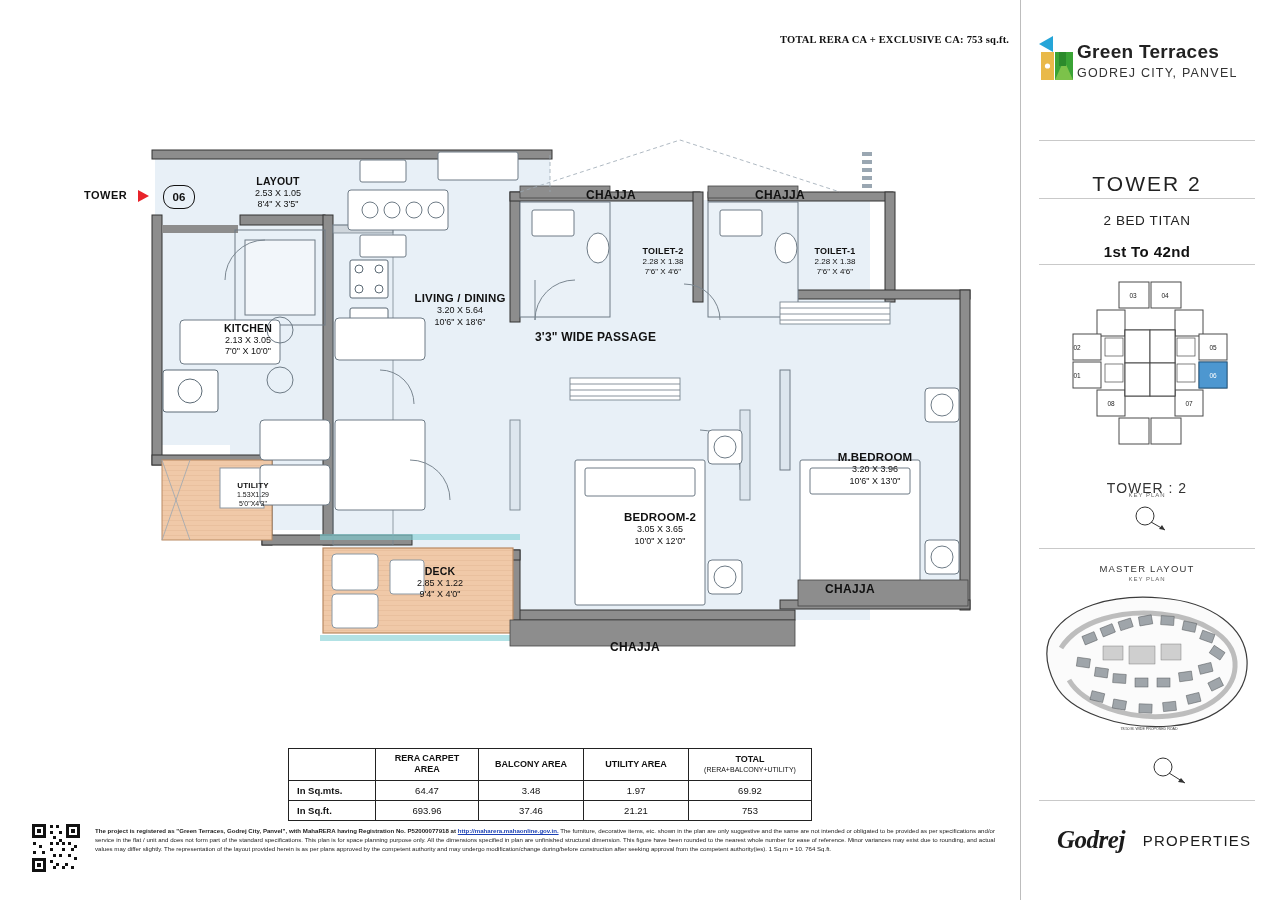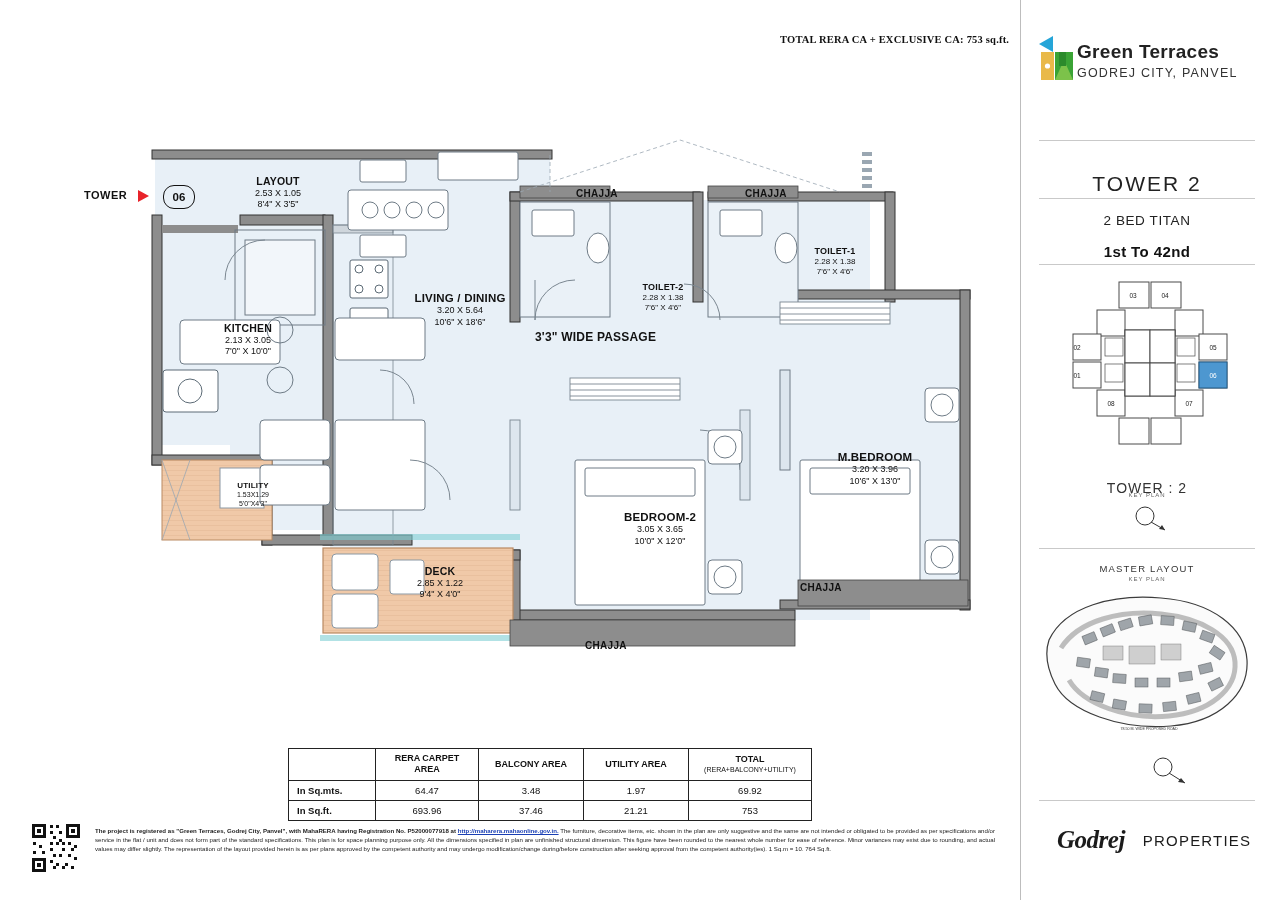--- a/index.html
+++ b/index.html
@@ -49,21 +49,21 @@
   .entry-badge{position:absolute;left:163px;top:185px;width:30px;height:22px;border:1.4px solid #111;border-radius:11px;display:flex;align-items:center;justify-content:center;font-size:11.5px;font-weight:bold;color:#111;}
 
   .rm{position:absolute;text-align:center;line-height:1.25;color:#111;}
   .rm .n{font-size:10.5px;font-weight:bold;letter-spacing:.2px;}
   .rm .d{font-size:9px;}
   .rm .d2{font-size:9px;}
   .rm.big .n{font-size:11.5px;}
   .rm.small .n{font-size:8px;}
   .rm.small .d,.rm.small .d2{font-size:7px;}
 
-  .chajja{position:absolute;font-size:10px;font-weight:bold;letter-spacing:.3px;color:#111;}
+  .chajja{position:absolute;text-align:center;font-size:12px;font-weight:bold;letter-spacing:.3px;color:#111;}
   .passage{position:absolute;font-size:12px;font-weight:bold;letter-spacing:.2px;color:#111;}
 
   
   .tbl{position:absolute;left:288px;top:748px;border-collapse:collapse;}
   .tbl td,.tbl th{border:1px solid #222;font-size:9.5px;color:#111;text-align:center;padding:4px 6px;}
   .tbl th{font-weight:bold;font-size:9px;line-height:1.25;}
   .tbl td.rowhead{font-weight:bold;text-align:left;padding-left:8px;}
   .c0{width:74px;}.c1{width:90px;}.c2{width:92px;}.c3{width:92px;}.c4{width:110px;}
   .thsub{font-weight:normal;font-size:7px;display:block;}
 
@@ -291,21 +291,21 @@
     <div class="d">3.05 X 3.65</div>
     <div class="d2">10'0" X 12'0"</div>
   </div>
 
   <div class="rm big" style="left:805px;top:450px;width:140px;">
     <div class="n">M.BEDROOM</div>
     <div class="d">3.20 X 3.96</div>
     <div class="d2">10'6" X 13'0"</div>
   </div>
 
-  <div class="rm small" style="left:608px;top:246px;width:110px;margin-top:36px;">
+  <div class="rm small" style="left:608px;top:246px;width:110px;">
     <div class="n" style="font-size:9px;">TOILET-2</div>
     <div class="d" style="font-size:8px;">2.28 X 1.38</div>
     <div class="d2" style="font-size:8px;">7'6" X 4'6"</div>
   </div>
 
   <div class="rm small" style="left:780px;top:246px;width:110px;">
     <div class="n" style="font-size:9px;">TOILET-1</div>
     <div class="d" style="font-size:8px;">2.28 X 1.38</div>
     <div class="d2" style="font-size:8px;">7'6" X 4'6"</div>
   </div>

